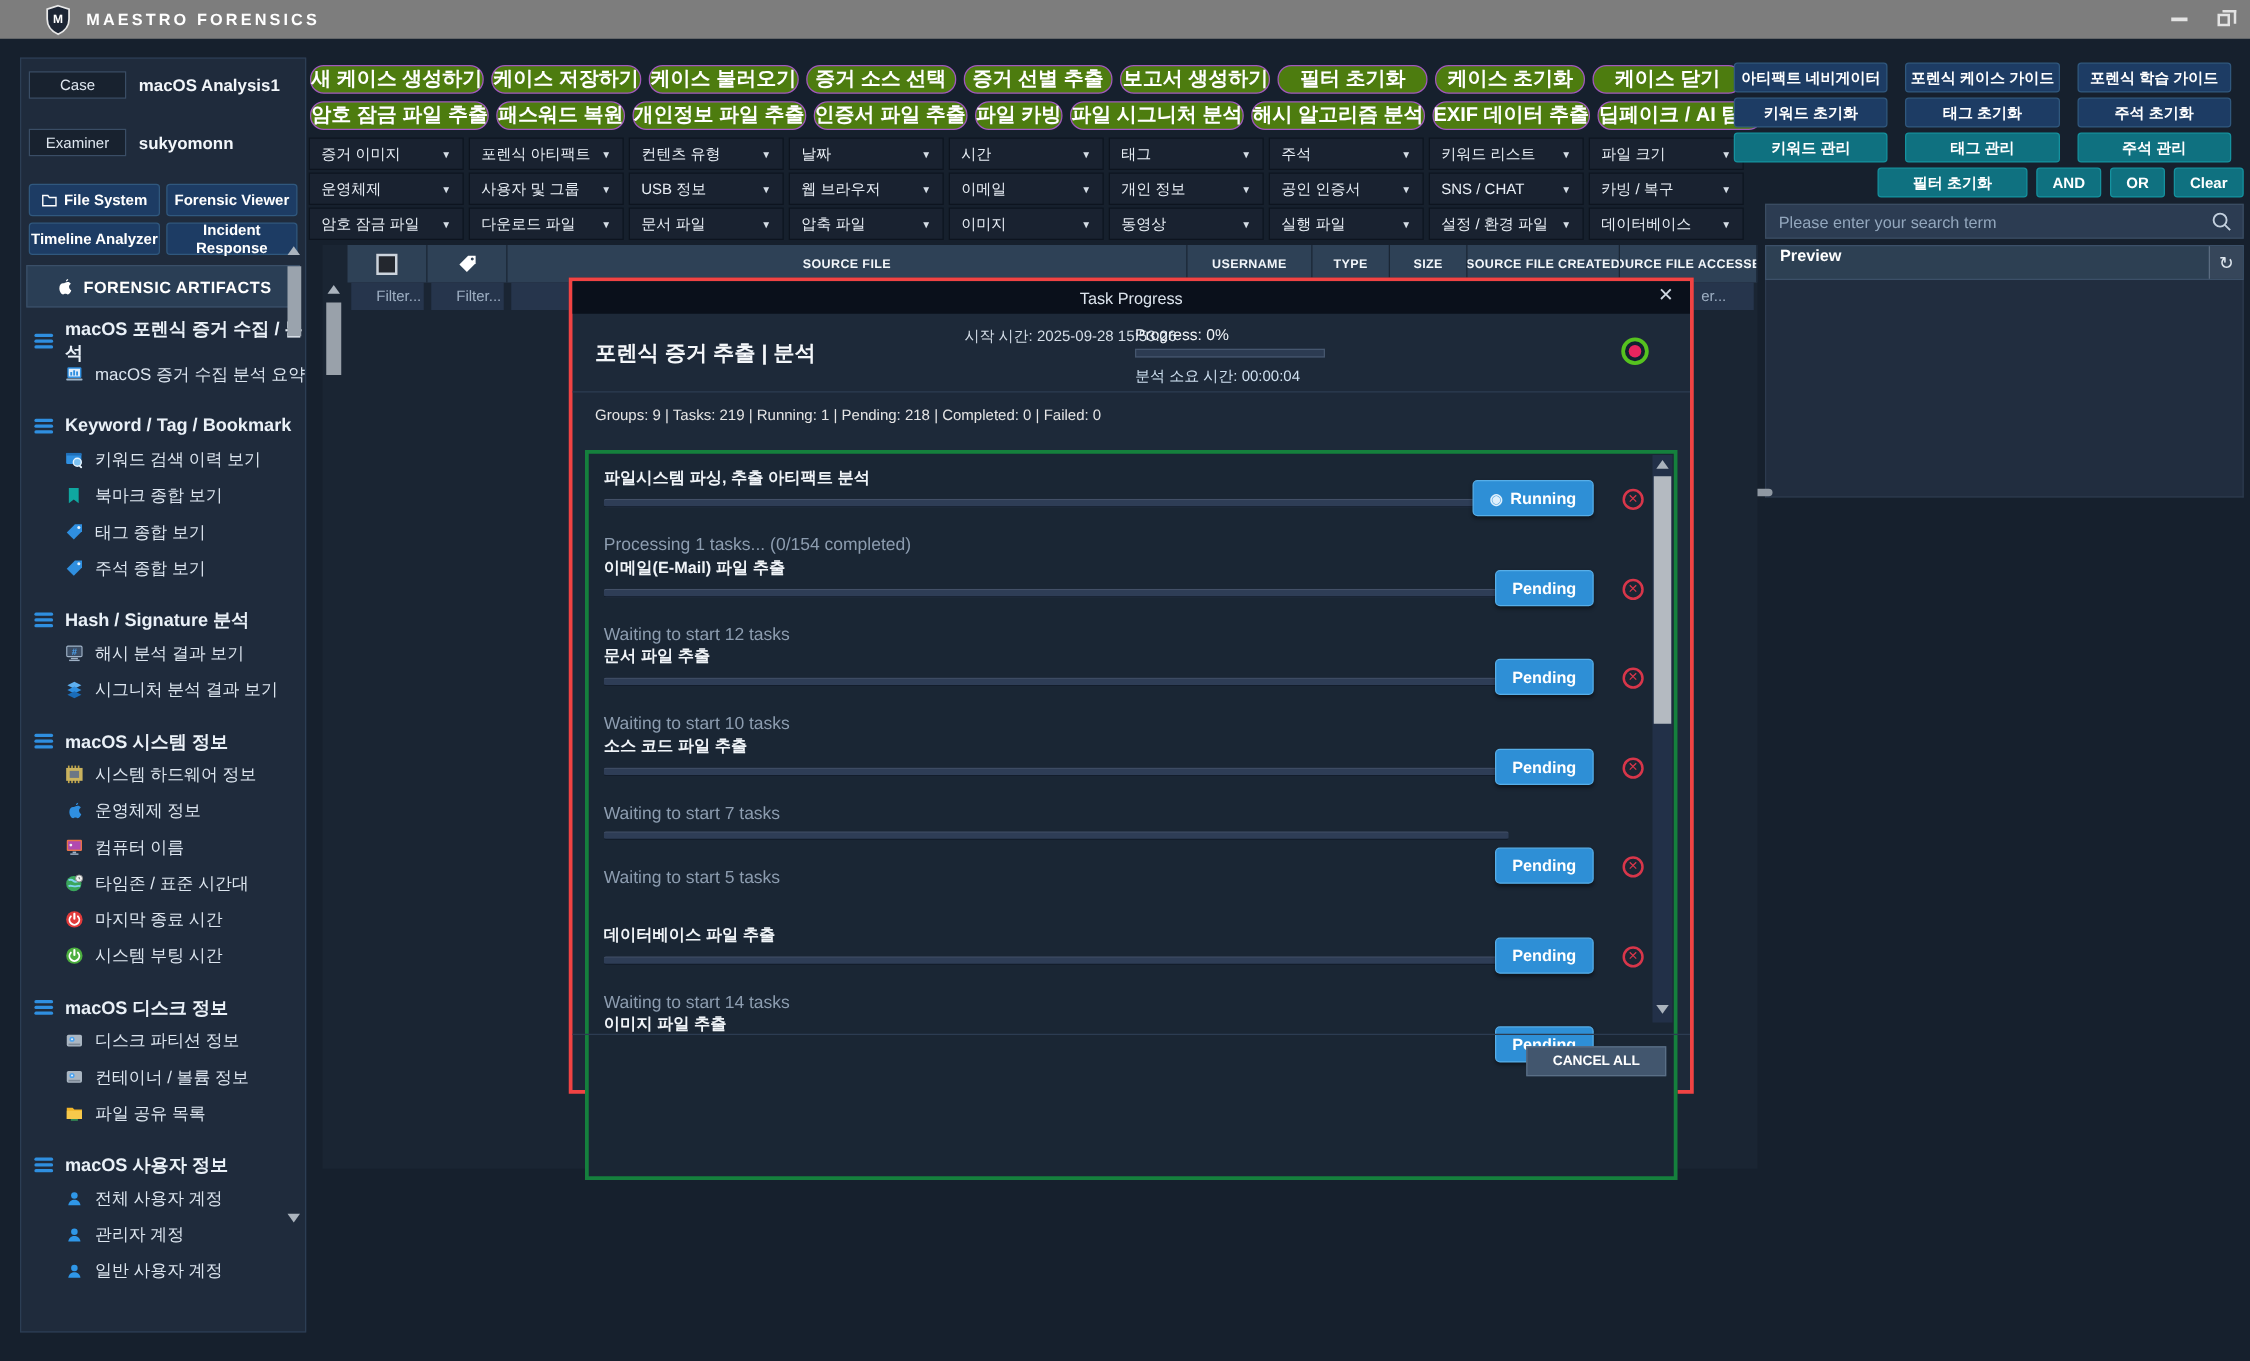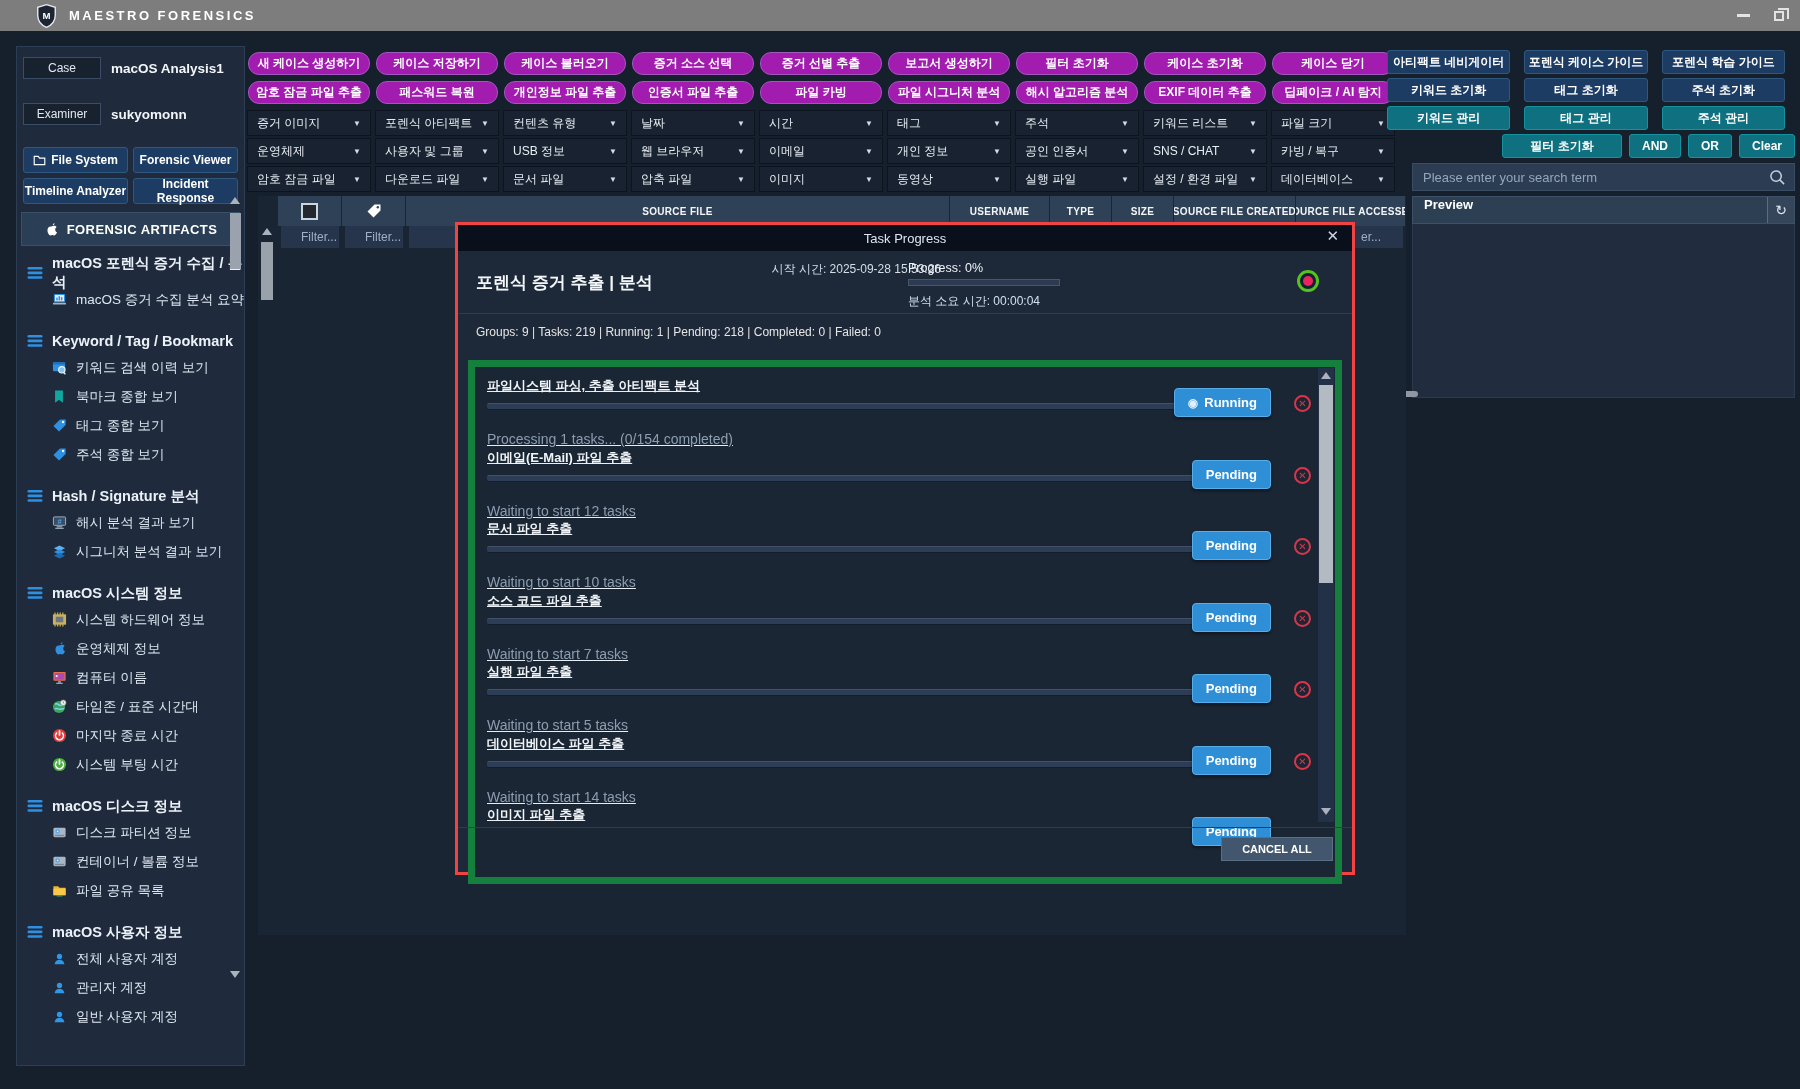--- a/index.html
+++ b/index.html
@@ -34,21 +34,21 @@
   .side-scroll { position:absolute; right:2px; top:150px; width:13px; height:790px; }
   .side-scroll .thumb { position:absolute; left:1px; top:16px; width:11px; height:56px; background:#9aa3ad; }
   .tri-up { width:0; height:0; border-left:5px solid transparent; border-right:5px solid transparent; border-bottom:7px solid #aab3bd; }
   .tri-down { width:0; height:0; border-left:5px solid transparent; border-right:5px solid transparent; border-top:7px solid #aab3bd; }
   .side-scroll .tri-up { position:absolute; left:1px; top:0; }
   .side-scroll .tri-down { position:absolute; left:1px; top:774px; }
 
   
   .actions-wrap { position:absolute; left:245px; top:46px; width:1152px; }
   .btn-row { display:grid; grid-template-columns:repeat(9,1fr); }
-  .purple-btn { margin:3px 3px; height:23px; background:#a21caf; border:1px solid #a158bd; border-radius:11px; color:#fff; font-size:12px; font-weight:bold; display:flex; align-items:center; justify-content:center; cursor:pointer; white-space:nowrap; }
+  .purple-btn { margin:3px 3px; height:23px; background:#4d7c0f; border:1px solid #a158bd; border-radius:11px; color:#fff; font-size:16px; font-weight:bold; display:flex; align-items:center; justify-content:center; cursor:pointer; white-space:nowrap; }
   .dd-row { display:grid; grid-template-columns:repeat(9,1fr); }
   .dd-cell { margin:1px 2px; height:26px; background:#192230; border:1px solid #0d141f; color:#e8eef5; font-size:12px; display:flex; align-items:center; padding:0 9px; cursor:pointer; }
   .dd-cell .cap { margin-left:auto; font-size:8px; color:#d5dde6; }
 
   
   .rp-row { position:absolute; left:1387px; width:398px; display:grid; grid-template-columns:1fr 1fr 1fr; gap:14px; }
   .rp-btn { height:24px; border-radius:3px; color:#fff; font-size:12px; font-weight:bold; display:flex; align-items:center; justify-content:center; cursor:pointer; white-space:nowrap; }
   .rp-blue { background:#1d3c64; border:1px solid #30587e; }
   .rp-teal { background:#0f7180; border:1px solid #15929f; }
   .logic-row { position:absolute; left:1387px; top:134px; width:408px; display:flex; justify-content:flex-end; gap:7px; }
@@ -83,21 +83,21 @@
   .modal-head { position:relative; height:62px; }
   .modal-heading { position:absolute; left:18px; top:20px; font-size:17px; font-weight:bold; color:#f4f7fa; }
   .m-start { position:absolute; right:411px; top:10px; font-size:12px; color:#d5dee8; }
   .m-progress-col { position:absolute; left:450px; top:10px; width:210px; }
   .m-progress-label { font-size:12.5px; color:#f0f4f8; }
   .m-progress-bar { margin-top:4px; width:152px; height:7px; background:#2c3b52; border:1px solid #45566e; }
   .m-elapsed { margin-top:7px; font-size:12px; color:#cfe0f0; }
   .m-spinner { position:absolute; right:33px; top:19px; width:22px; height:22px; border-radius:50%; border:3px solid #56c21f; background:#132032; display:flex; align-items:center; justify-content:center; }
   .m-spinner i { width:10px; height:10px; border-radius:50%; background:#e8255f; }
   .modal-stats { border-top:1px solid #2c3c52; padding:11px 0 0 18px; height:35px; font-size:12px; color:#e5e5e5; }
-  .task-box { position:absolute; left:10px; top:135px; width:874px; height:524px; border:7px solid #15803d; background:#1a2634; overflow:hidden;text-decoration:underline; }
+  .task-box { position:absolute; left:10px; top:135px; width:874px; height:584px; border:3px solid #15803d; background:#1a2634; overflow:hidden; }
   .task-list { padding:8px 0 0 4px; }
   .task-row { position:relative; height:71.5px; padding-left:8px; }
   .task-name { font-size:13px; font-weight:bold; color:#f0f4f8; padding-top:2px; white-space:nowrap; }
   .task-bar { margin-top:8px; width:724px; height:7px; background:#2e3d56; border-top:1px solid rgba(255,255,255,0.10); border-bottom:1px solid #131d2b; border-radius:2px; }
   .task-row:first-child .task-bar { width:700px; }
   .task-caption { margin-top:21px; font-size:14px; color:#8d9db0; }
   .status-btn { position:absolute; right:64px; top:13px; height:29px; min-width:70px; padding:0 13px; background:#2e8fd6; border:1px solid #57aee8; border-radius:4px; color:#fff; font-size:13px; font-weight:bold; display:flex; align-items:center; justify-content:center; gap:6px; cursor:pointer; box-shadow:0 2px 3px rgba(0,0,0,0.4); font-family:"Liberation Sans",sans-serif; }
   .task-row:first-child .status-btn::before { content:"◉"; font-size:12px; color:#dff0fc; }
   .task-cancel { position:absolute; right:24px; top:20px; width:17px; height:17px; border:2px solid #d8364a; border-radius:50%; color:#d8364a; font-size:10px; font-weight:bold; display:flex; align-items:center; justify-content:center; cursor:pointer; }
   .task-scroll { position:absolute; right:1px; top:1px; width:16px; height:454px; background:#223048; }
@@ -781,21 +781,20 @@
 
           <div class="task-row">
             <div class="task-name">소스 코드 파일 추출</div>
             <div class="task-bar"></div>
             <div class="task-caption">Waiting to start 7 tasks</div>
             <button class="status-btn">Pending</button>
             <span class="task-cancel">✕</span>
           </div>
 
           <div class="task-row">
-            <div class="task-name">실행 파일 추출</div>
             <div class="task-bar"></div>
             <div class="task-caption">Waiting to start 5 tasks</div>
             <button class="status-btn">Pending</button>
             <span class="task-cancel">✕</span>
           </div>
 
           <div class="task-row">
             <div class="task-name">데이터베이스 파일 추출</div>
             <div class="task-bar"></div>
             <div class="task-caption">Waiting to start 14 tasks</div>

